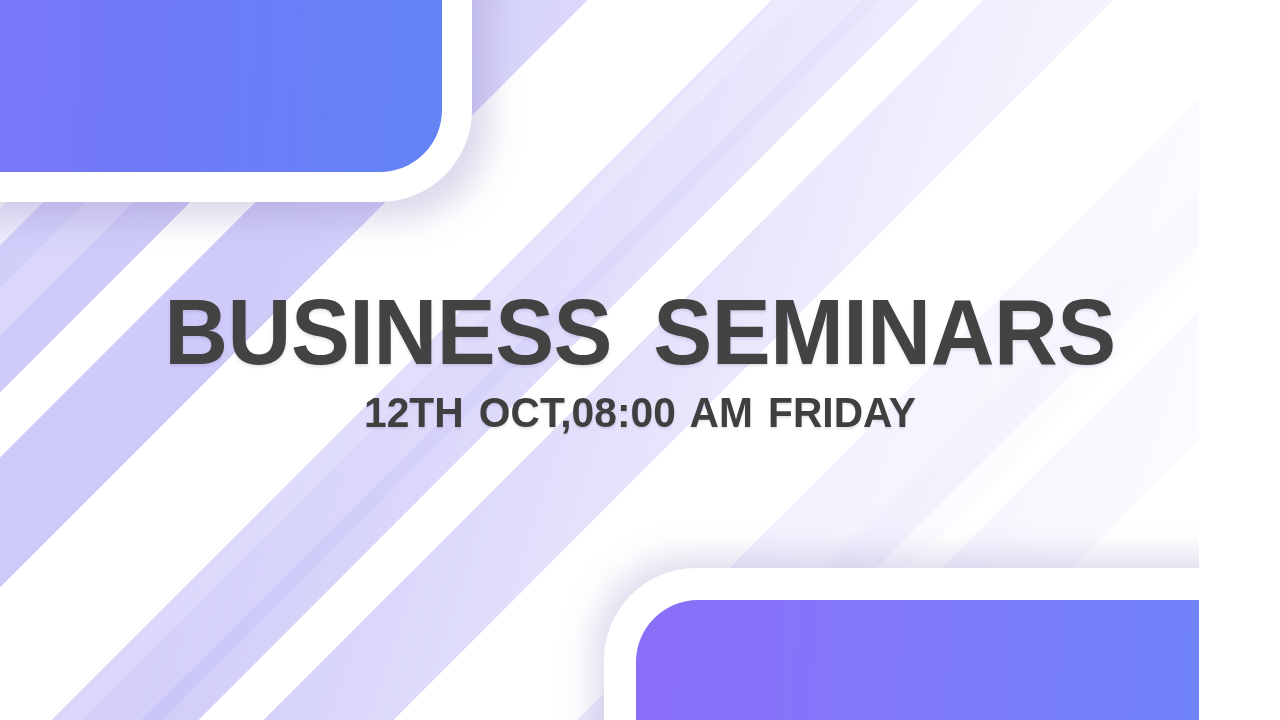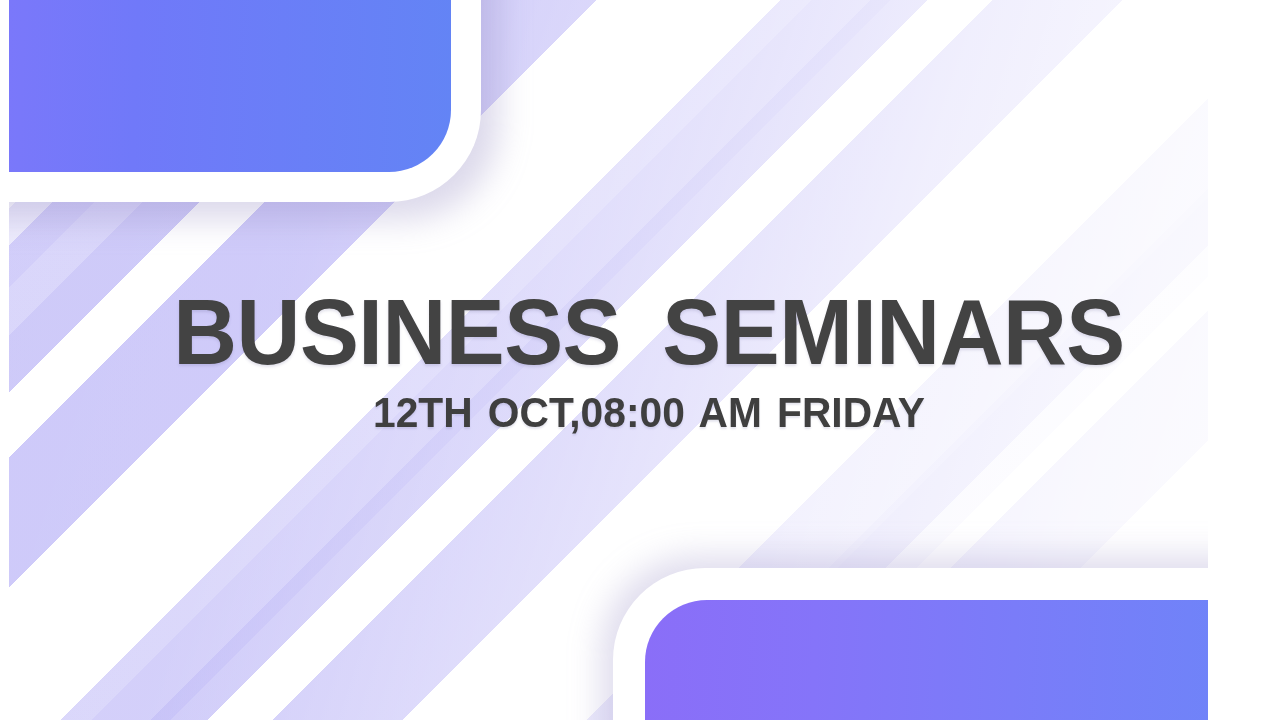--- a/index.html
+++ b/index.html
@@ -14,21 +14,20 @@
     font-family: "Liberation Sans", sans-serif;
     background: #ffffff;
   }
 
   #poster {
     position: relative;
     width: 1199px;
     height: 720px;
     overflow: hidden;
     background: #ffffff;
-    margin-left: 9px;
   }
 
   
   .stripe-layer {
     position: absolute;
     inset: 0;
     overflow: hidden;
   }
 
   .stripe-layer .stripes {

